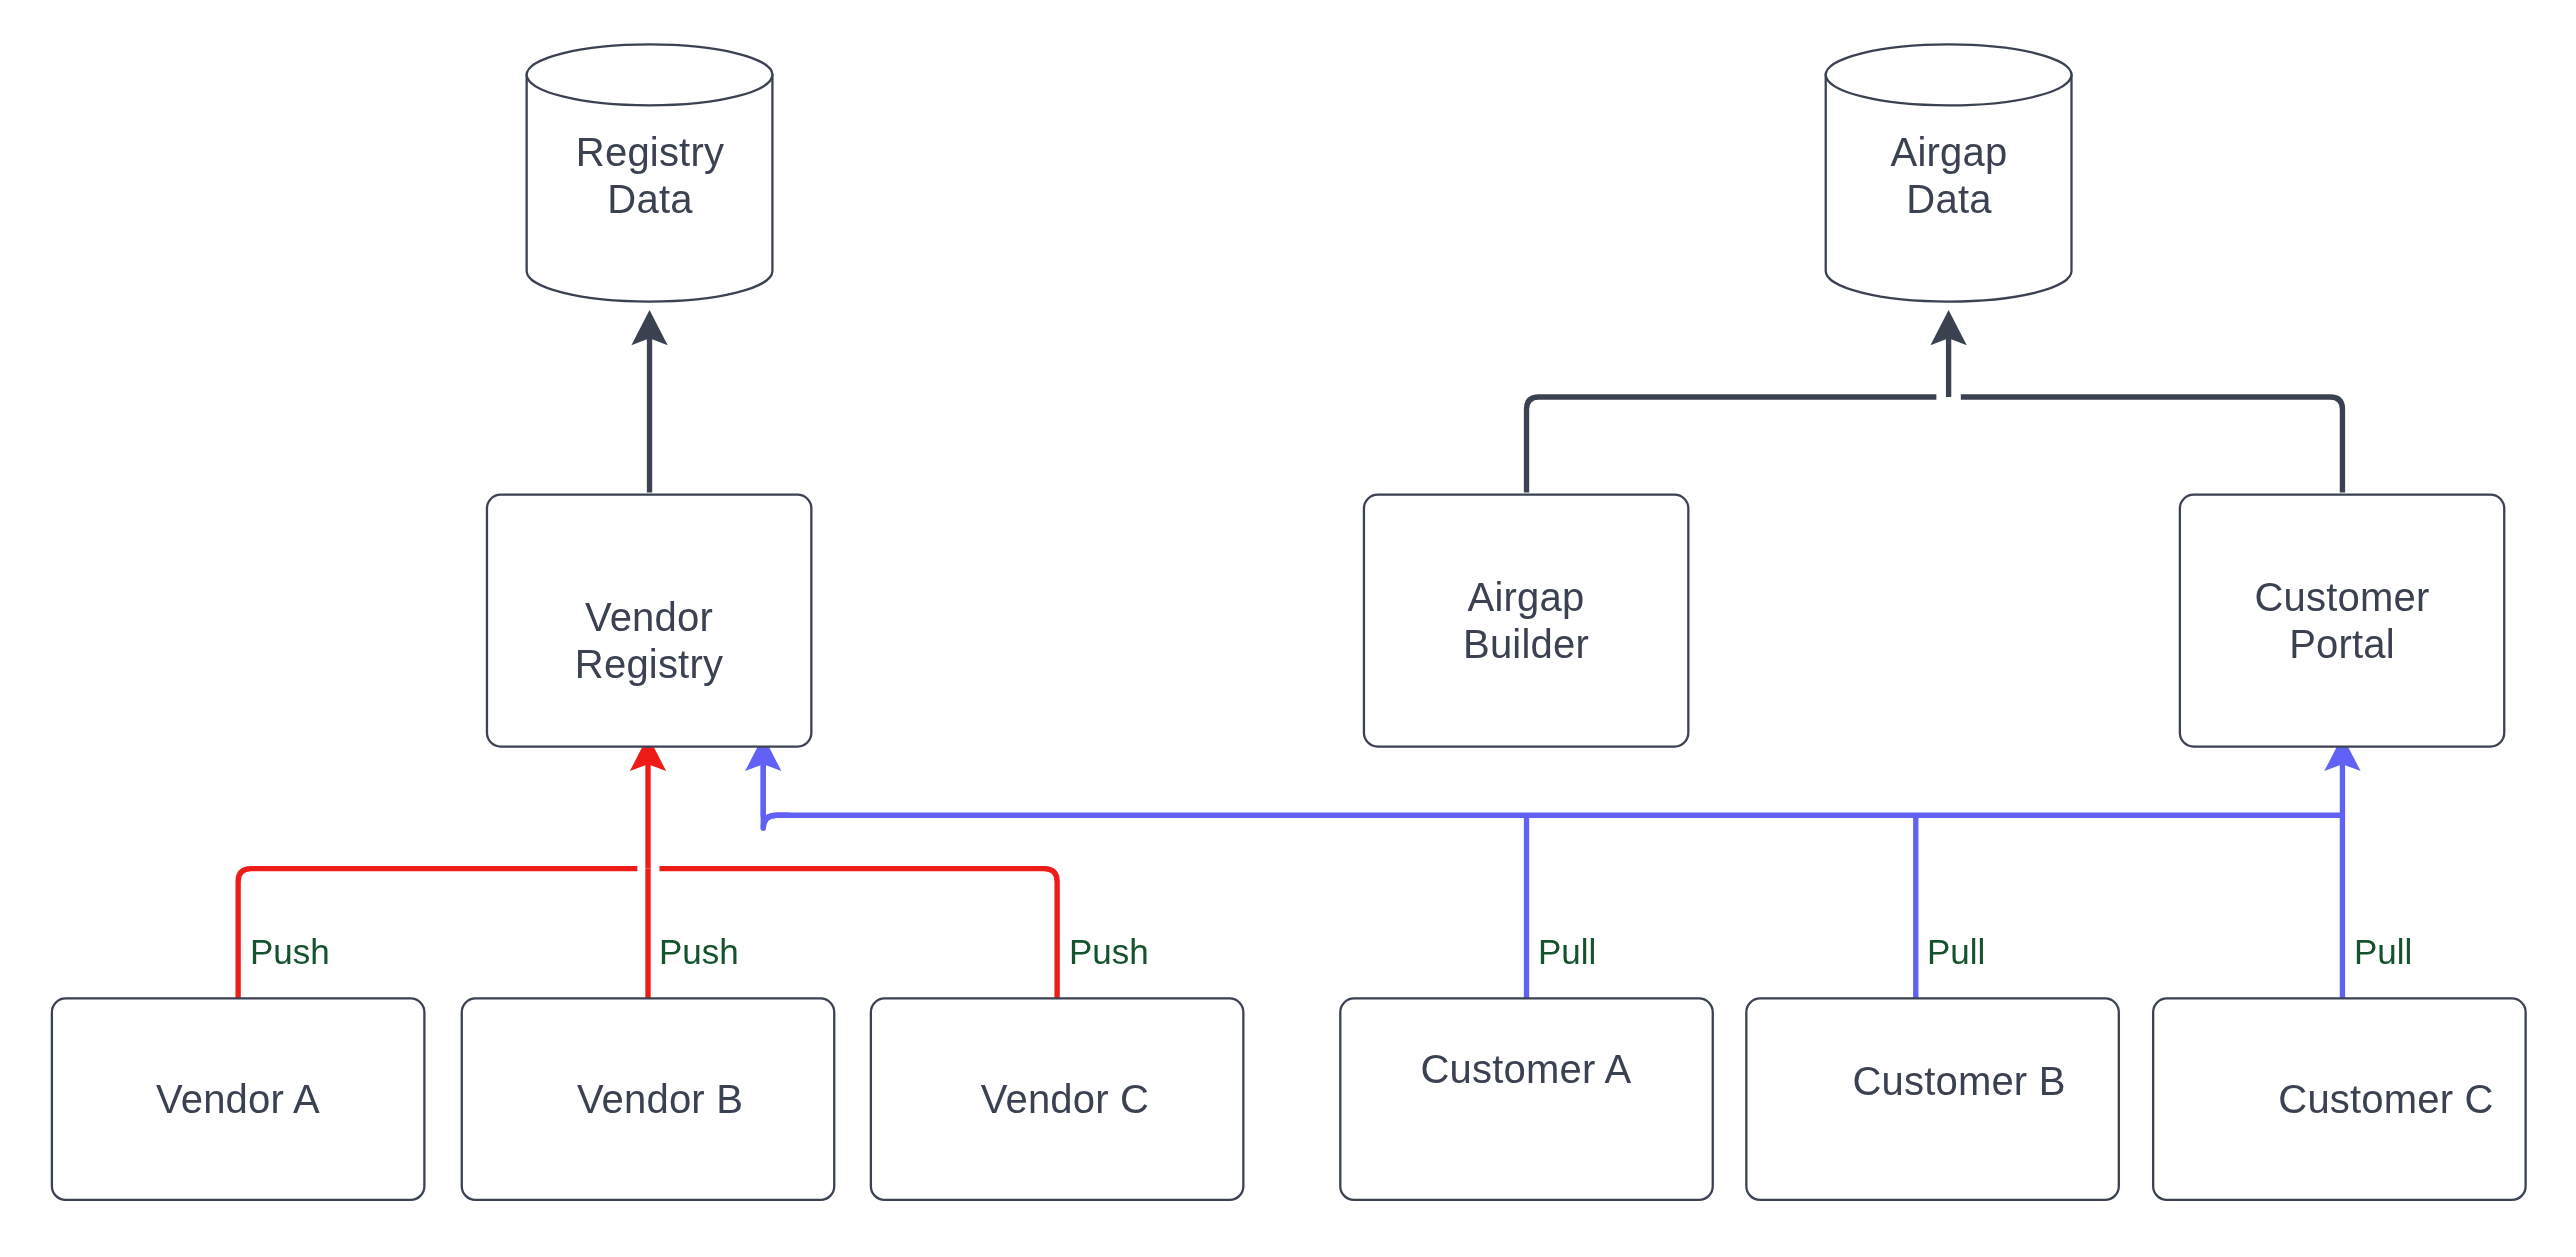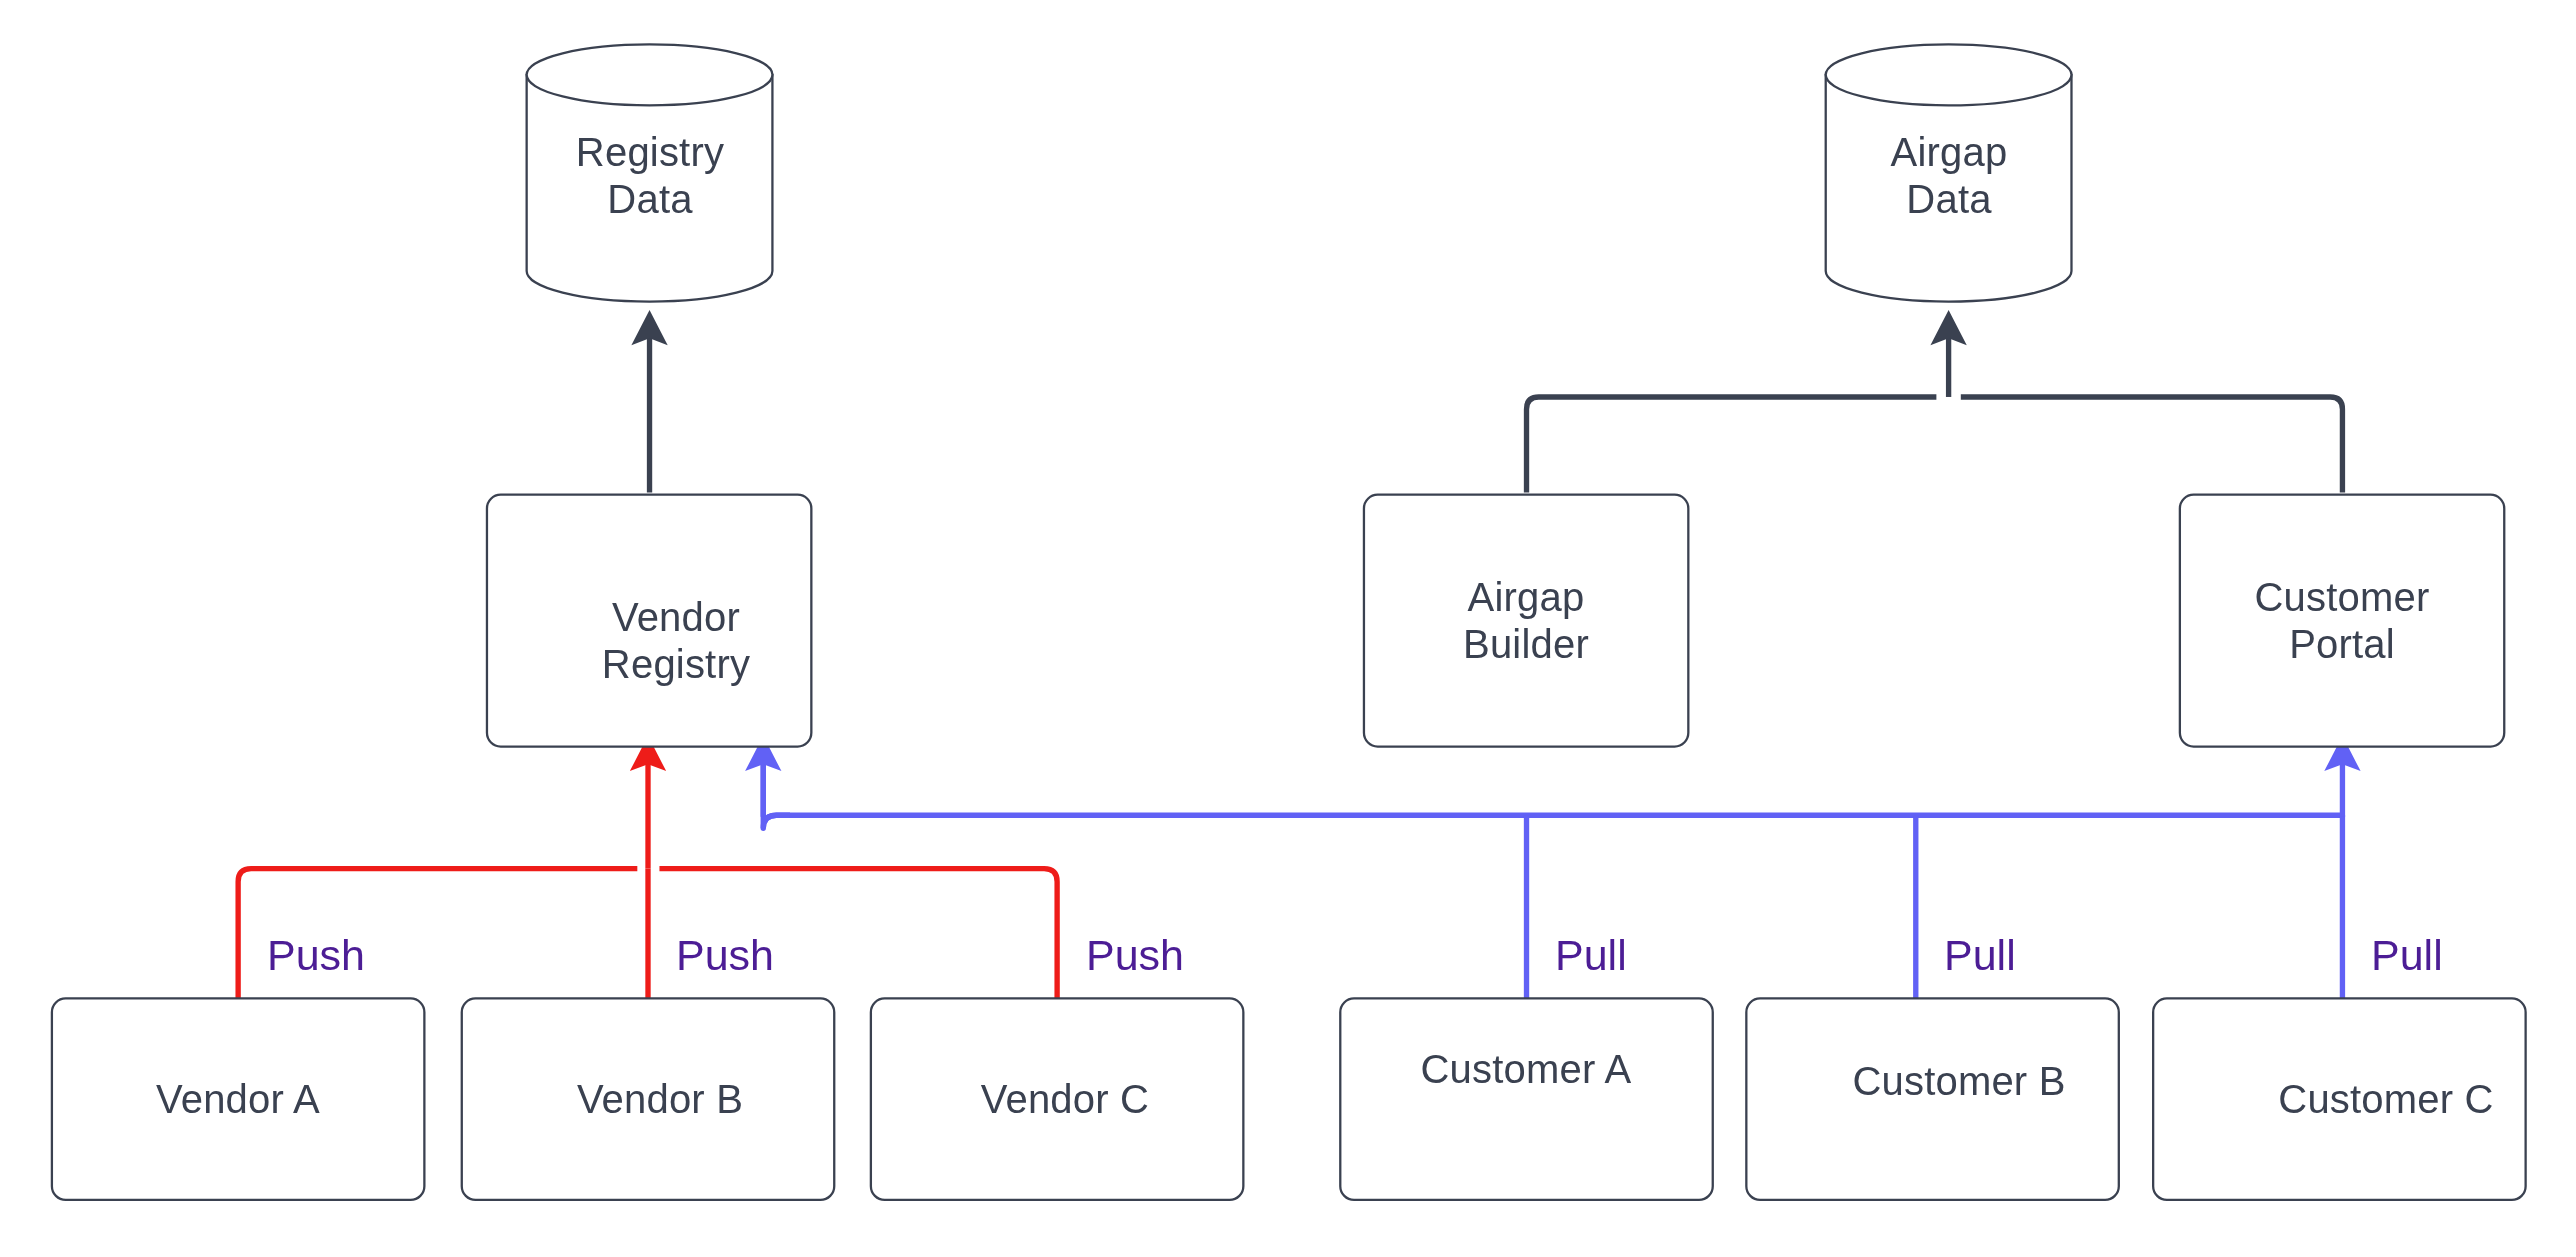--- a/index.html
+++ b/index.html
@@ -69,25 +69,24 @@
     text-align: center;
     color: #3a4150;
     font-size: 40px;
     line-height: 1.17;
     letter-spacing: 0.2px;
     white-space: pre-line;
     pointer-events: none;
   }
   .edge-label {
     position: absolute;
-    color: #4c1d95;
-    font-size: 43px;
+    color: #14532d;
+    font-size: 35px;
     line-height: 1;
     white-space: nowrap;
-    margin-left: 17px;
   }
 </style>
 </head>
 <body>
 
 <div id="canvas">
 
   <svg id="diagram-svg" viewBox="0 0 3375 1648">
     <defs>
       <marker id="arr-dark" markerWidth="10" markerHeight="10" refX="5.6" refY="4" orient="auto" markerUnits="strokeWidth">
@@ -144,21 +143,21 @@
 
   <div class="node-label" style="left:527px; top:99px; width:246px; height:153px;">
     <span>Registry</span>
     <span>Data</span>
   </div>
   <div class="node-label" style="left:1826px; top:99px; width:246px; height:153px;">
     <span>Airgap</span>
     <span>Data</span>
   </div>
 
-  <div class="node-label" style="left:514px; top:495px; width:324px; height:291px;">
+  <div class="node-label" style="left:487px; top:495px; width:324px; height:291px;">
     <span>Vendor</span>
     <span>Registry</span>
   </div>
   <div class="node-label" style="left:1364px; top:495px; width:324px; height:252px;">
     <span>Airgap</span>
     <span>Builder</span>
   </div>
   <div class="node-label" style="left:2180px; top:495px; width:324px; height:252px;text-align:center;">
     <span>Customer</span>
     <span>Portal</span>

